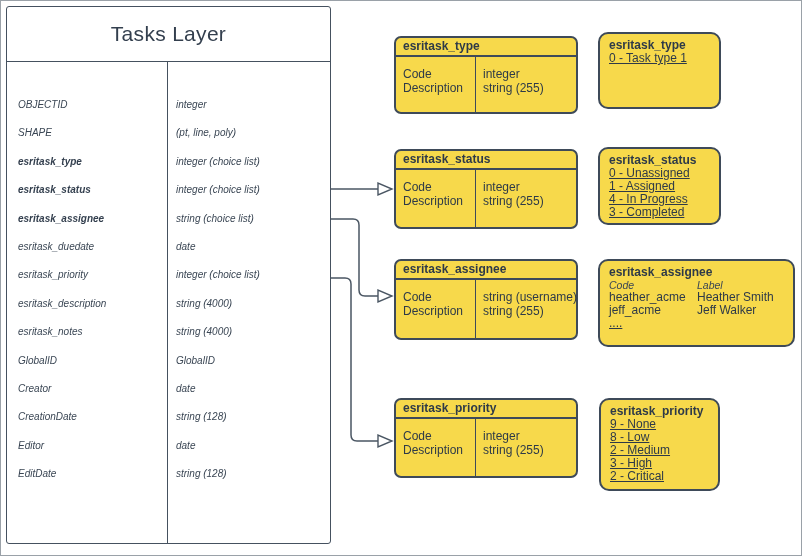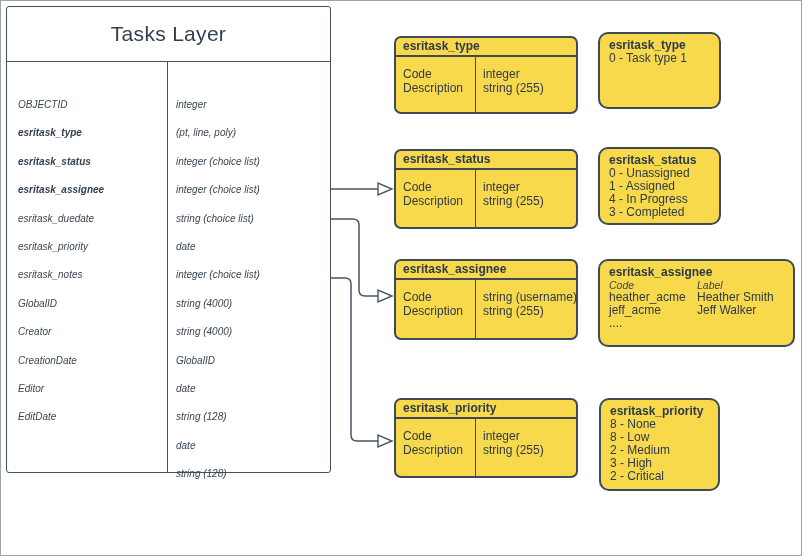--- a/index.html
+++ b/index.html
@@ -4,21 +4,21 @@
 <style>
   html,body{margin:0;padding:0;background:#e8e8e8;}
   *{box-sizing:border-box;}
   .canvas{
     position:relative;width:802px;height:556px;background:#ffffff;
     border:1px solid #9aa1a8;overflow:hidden;
     font-family:"Liberation Sans", sans-serif;color:#33404F;
   }
   
   .ltable{
-    position:absolute;left:5px;top:5px;width:325px;height:467px;
+    position:absolute;left:5px;top:5px;width:325px;height:538px;
     background:#ffffff;border:1.5px solid #45515F;border-radius:3px;
     display:flex;flex-direction:column;
   }
   .ltable-title{
     height:55px;flex:0 0 55px;display:flex;align-items:center;justify-content:center;
     font-size:21px;color:#333F4E;border-bottom:1.5px solid #45515F;letter-spacing:.3px;
   }
   .ltable-body{flex:1;display:flex;min-height:0;}
   .lcol{padding-top:29px;}
   .lcol.names{width:161px;flex:0 0 161px;border-right:1.5px solid #45515F;padding-left:11px;}
@@ -41,40 +41,42 @@
   .dbox-body{flex:1;display:flex;min-height:0;}
   .dbox-cell{padding:11px 4px 0 7px;font-size:12px;line-height:13.5px;white-space:nowrap;}
   .dbox-cell.left{width:80px;flex:0 0 80px;border-right:1.5px solid #3E4A59;}
   .dbox-cell.right{flex:1;}
   
   .vbox{
     position:absolute;background:#F7D94B;border:2px solid #3E4A59;border-radius:10px;
     padding:4px 9px;font-size:12px;line-height:12.9px;color:#2E3A48;white-space:nowrap;
   }
   .vbox-title{font-weight:bold;font-size:12px;line-height:14px;}
-  .vbox-line{line-height:12.9px;}
+  .vbox-line{line-height:12.9px;text-decoration:underline;}
   .agrid{display:grid;grid-template-columns:88px auto;column-gap:0;}
   .ahead{font-style:italic;font-size:10.5px;line-height:12px;color:#3A4654;}
   .agrid .acell{font-size:12px;line-height:13.2px;}
 </style>
 </head>
 <body>
 
 <div class="canvas">
 
   <div class="ltable">
     <div class="ltable-title">Tasks Layer</div>
     <div class="ltable-body">
       <div class="lcol names">
         <div class="frow">OBJECTID</div>
+        <div class="frow">SHAPE</div>
         <div class="frow bold">esritask_type</div>
         <div class="frow bold">esritask_status</div>
         <div class="frow bold">esritask_assignee</div>
         <div class="frow">esritask_duedate</div>
         <div class="frow">esritask_priority</div>
+        <div class="frow">esritask_description</div>
         <div class="frow">esritask_notes</div>
         <div class="frow">GlobalID</div>
         <div class="frow">Creator</div>
         <div class="frow">CreationDate</div>
         <div class="frow">Editor</div>
         <div class="frow">EditDate</div>
       </div>
       <div class="lcol types">
         <div class="frow">integer</div>
         <div class="frow">(pt, line, poly)</div>
@@ -180,20 +182,20 @@
       <div class="acell">heather_acme</div>
       <div class="acell">Heather Smith</div>
       <div class="acell">jeff_acme</div>
       <div class="acell">Jeff Walker</div>
     </div>
     <div class="vbox-line">....</div>
   </div>
 
   <div class="vbox" style="left:598px;top:397px;width:121px;height:93px;">
     <div class="vbox-title">esritask_priority</div>
-    <div class="vbox-line">8 - None</div>
+    <div class="vbox-line">9 - None</div>
     <div class="vbox-line">8 - Low</div>
     <div class="vbox-line">2 - Medium</div>
     <div class="vbox-line">3 - High</div>
     <div class="vbox-line">2 - Critical</div>
   </div>
 
 </div>
 
 </body></html>

